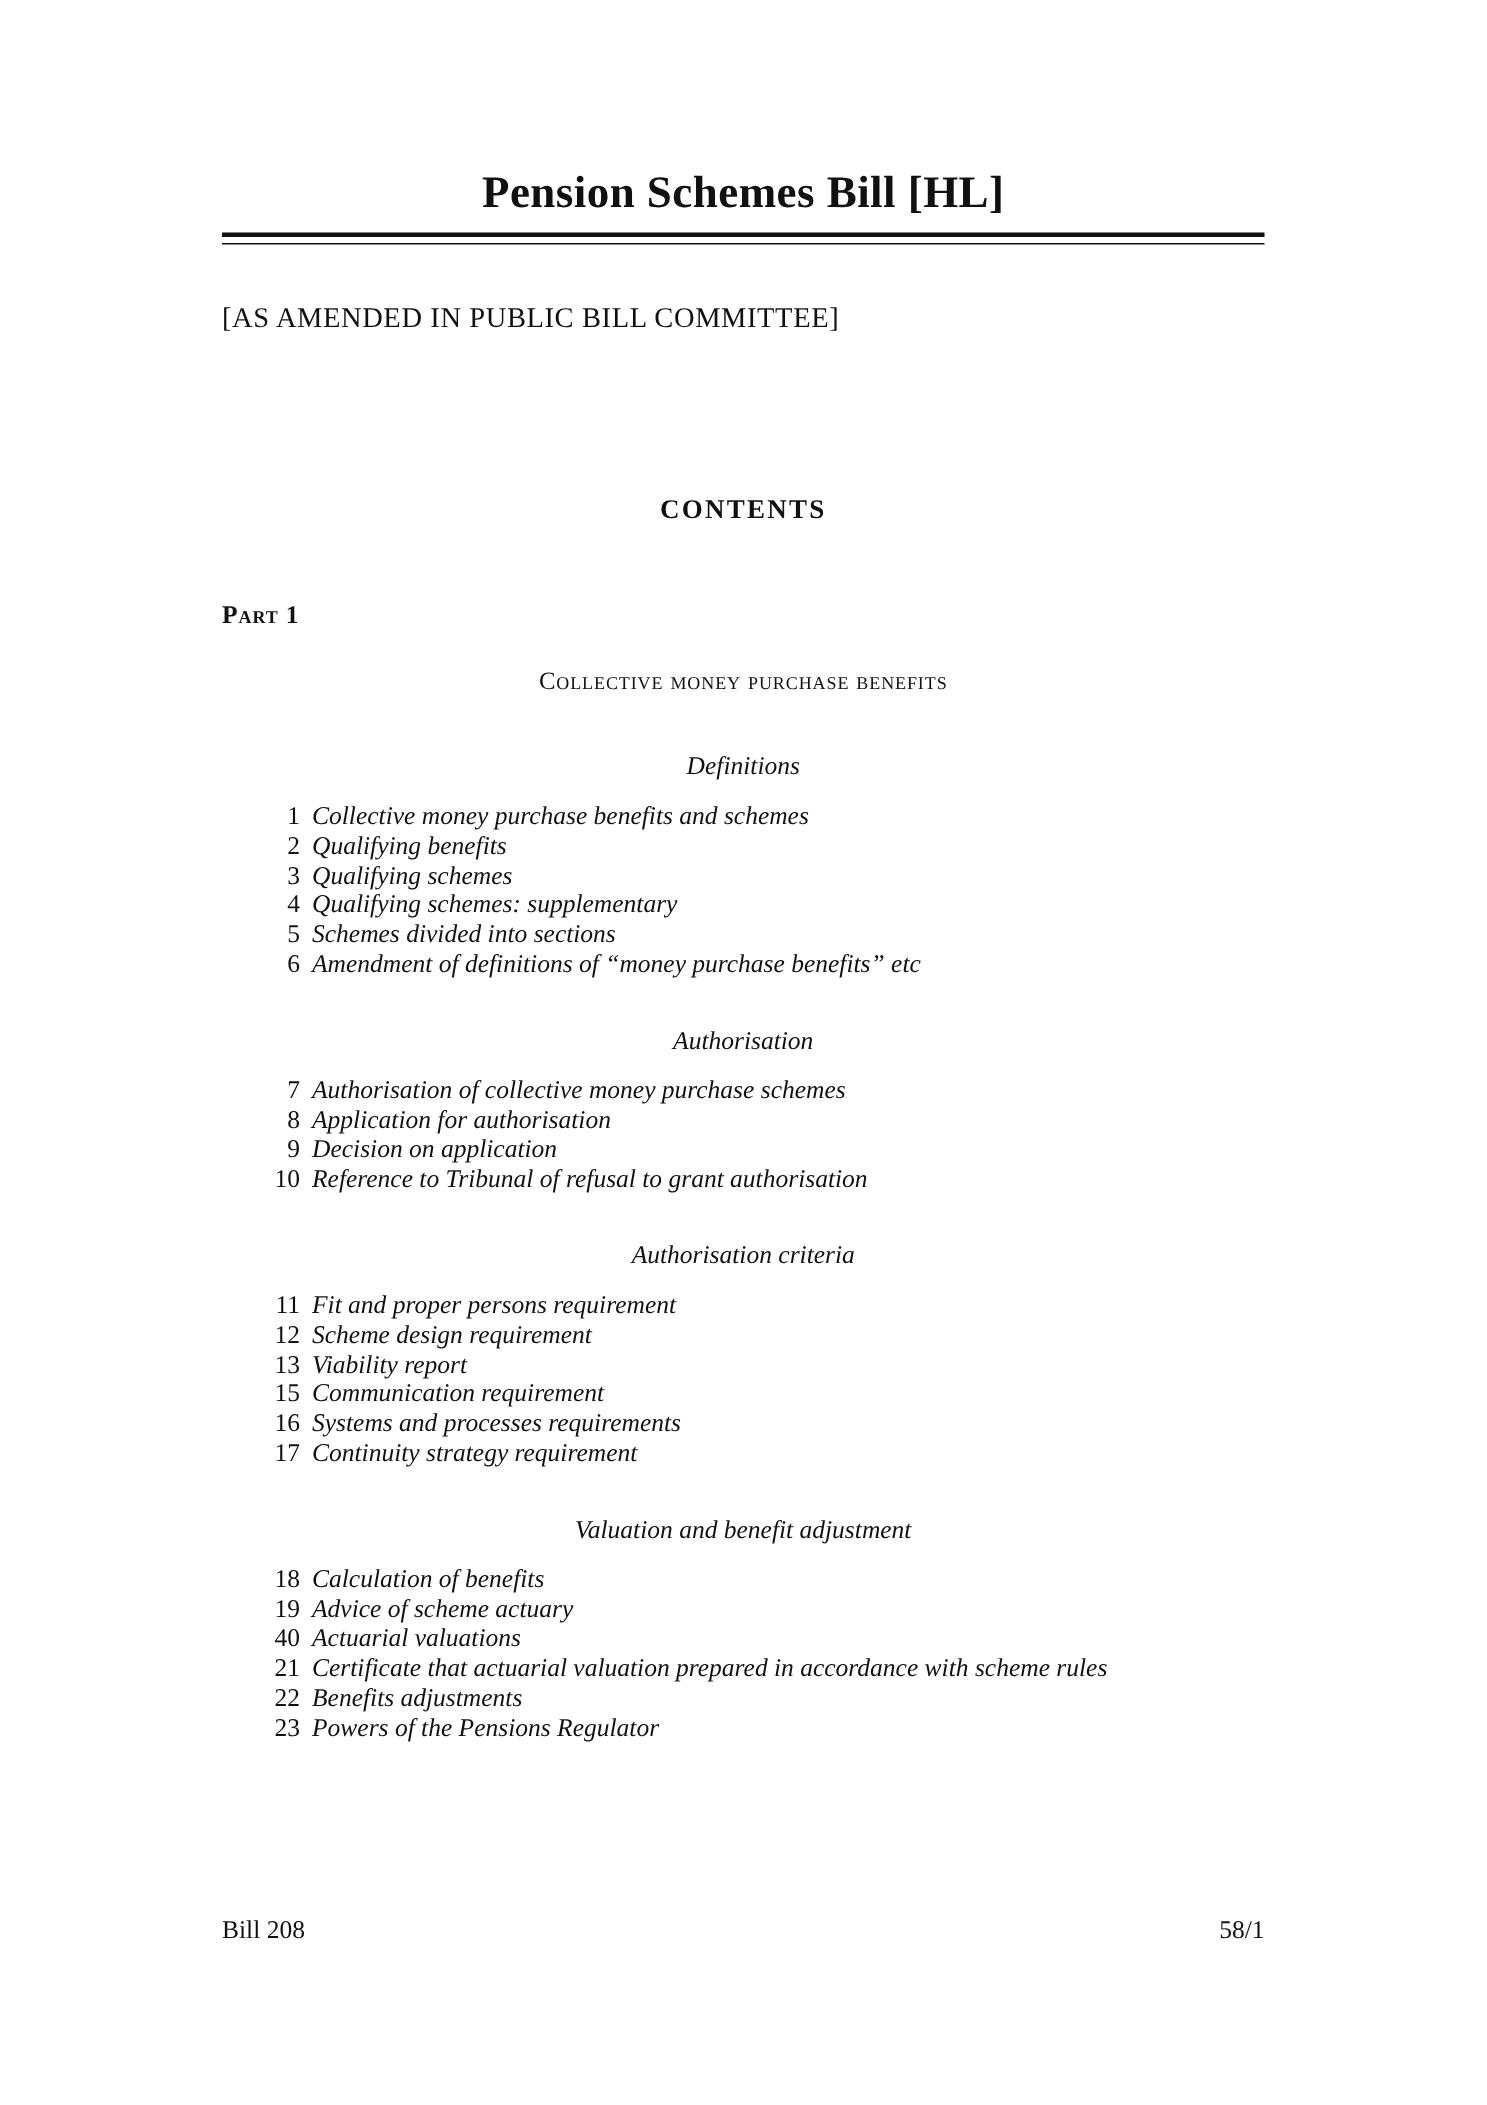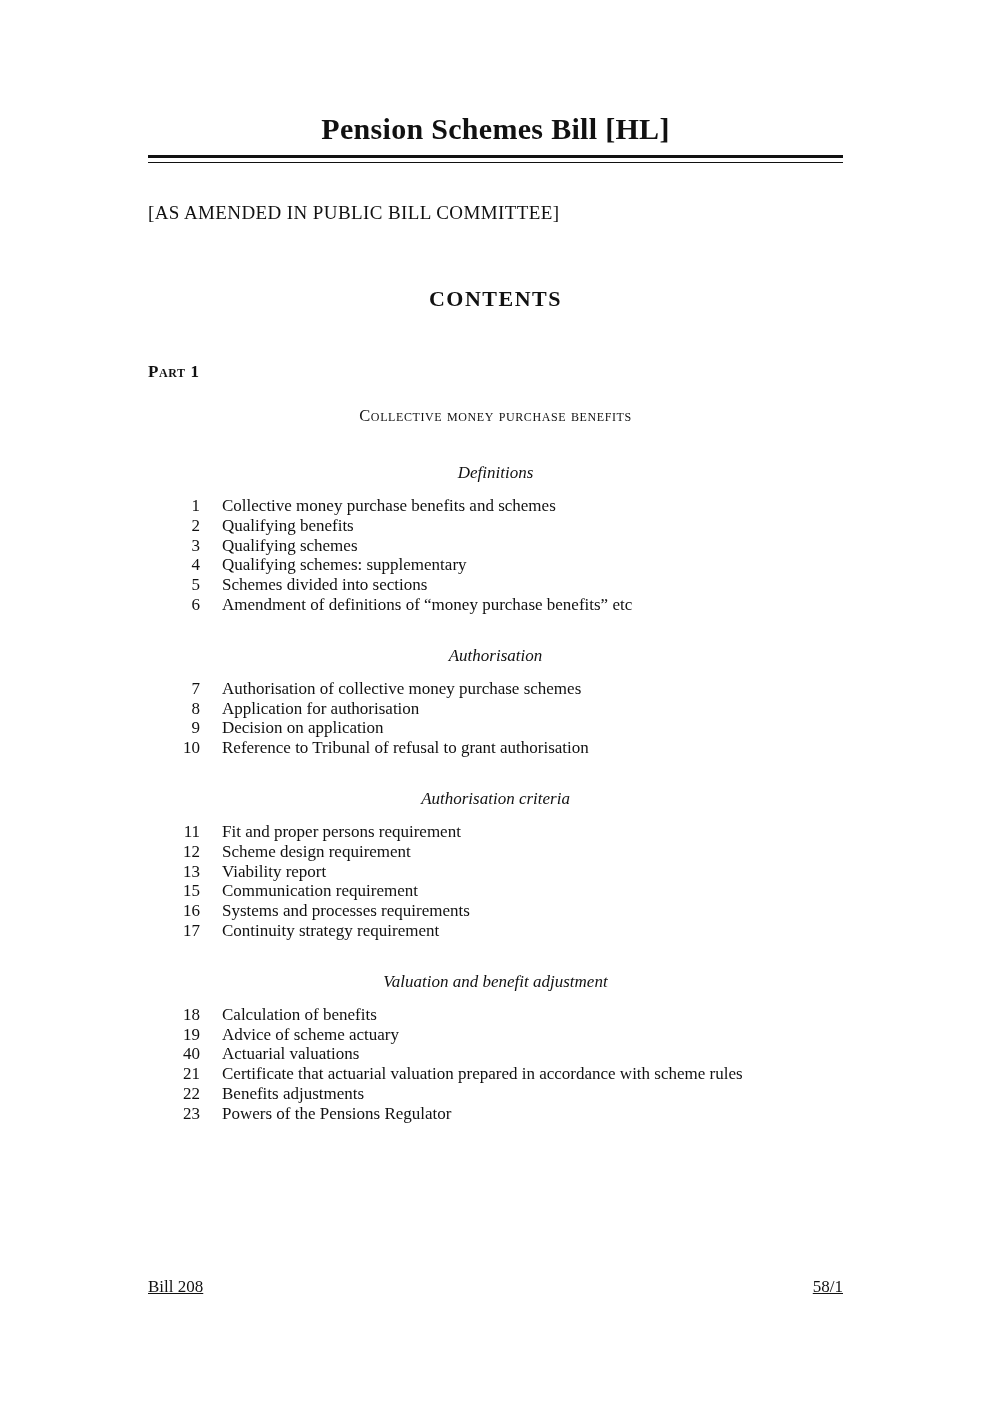--- a/index.html
+++ b/index.html
@@ -33,23 +33,23 @@
     border-top: 3px solid #111;
     border-bottom: 1px solid #111;
   }
   .amendment-note {
     margin-top: 39px;
     text-align: left;
     font-size: 19px;
     letter-spacing: 0.4px;
   }
   .contents-heading {
-    margin-top: 62px;
-    text-align: center;
-    font-size: 22px;
+    margin-top: 105px;
+    text-align: center;
+    font-size: 18px;
     letter-spacing: 1.5px;
   }
   .part-label {
     margin-top: 50px;
     font-size: 17px;
     font-weight: bold;
     font-variant: small-caps;
     letter-spacing: 0.6px;
   }
   .part-title {
@@ -74,32 +74,32 @@
     display: flex;
     font-size: 17px;
     line-height: 19.8px;
   }
   .toc-num {
     width: 52px;
     text-align: right;
     flex: 0 0 52px;
   }
   .toc-text {
-    margin-left: 22px;
+    margin-left: 8px;
     flex: 1 1 auto;
+    font-style: italic;
   }
   .footer {
     position: absolute;
     left: 148px;
     right: 148px;
     top: 1277px;
     display: flex;
     justify-content: space-between;
     font-size: 17px;
-    text-decoration: underline;
   }
 </style>
 </head>
 <body>
 
 <div class="page">
   <div class="content">
 
     <h1 class="doc-title">Pension Schemes Bill [HL]</h1>
     <div class="title-rule"></div>

